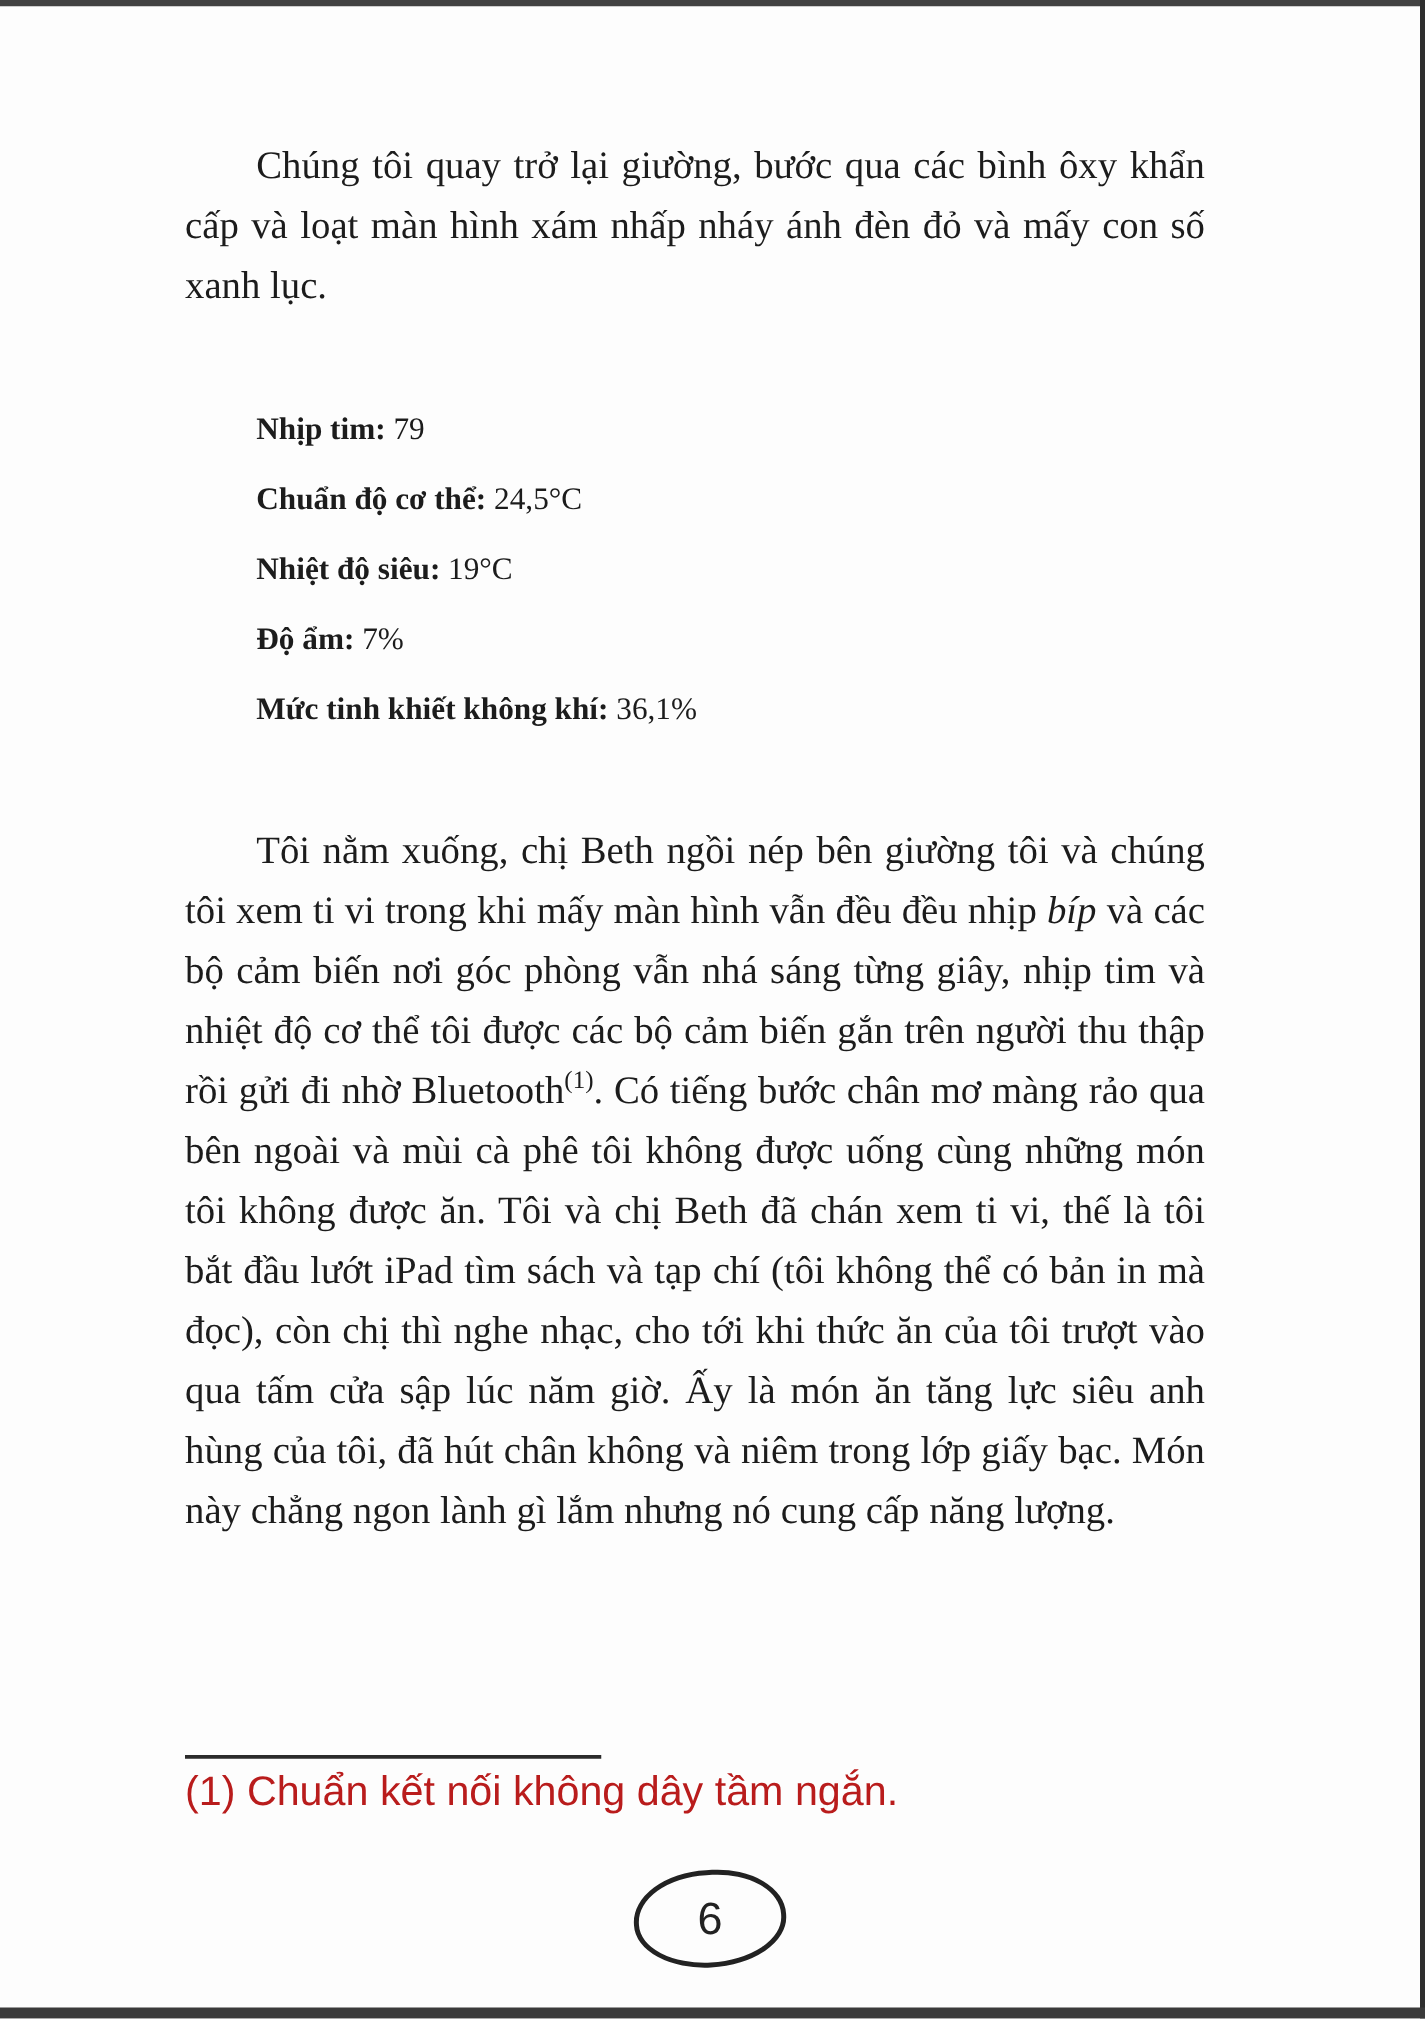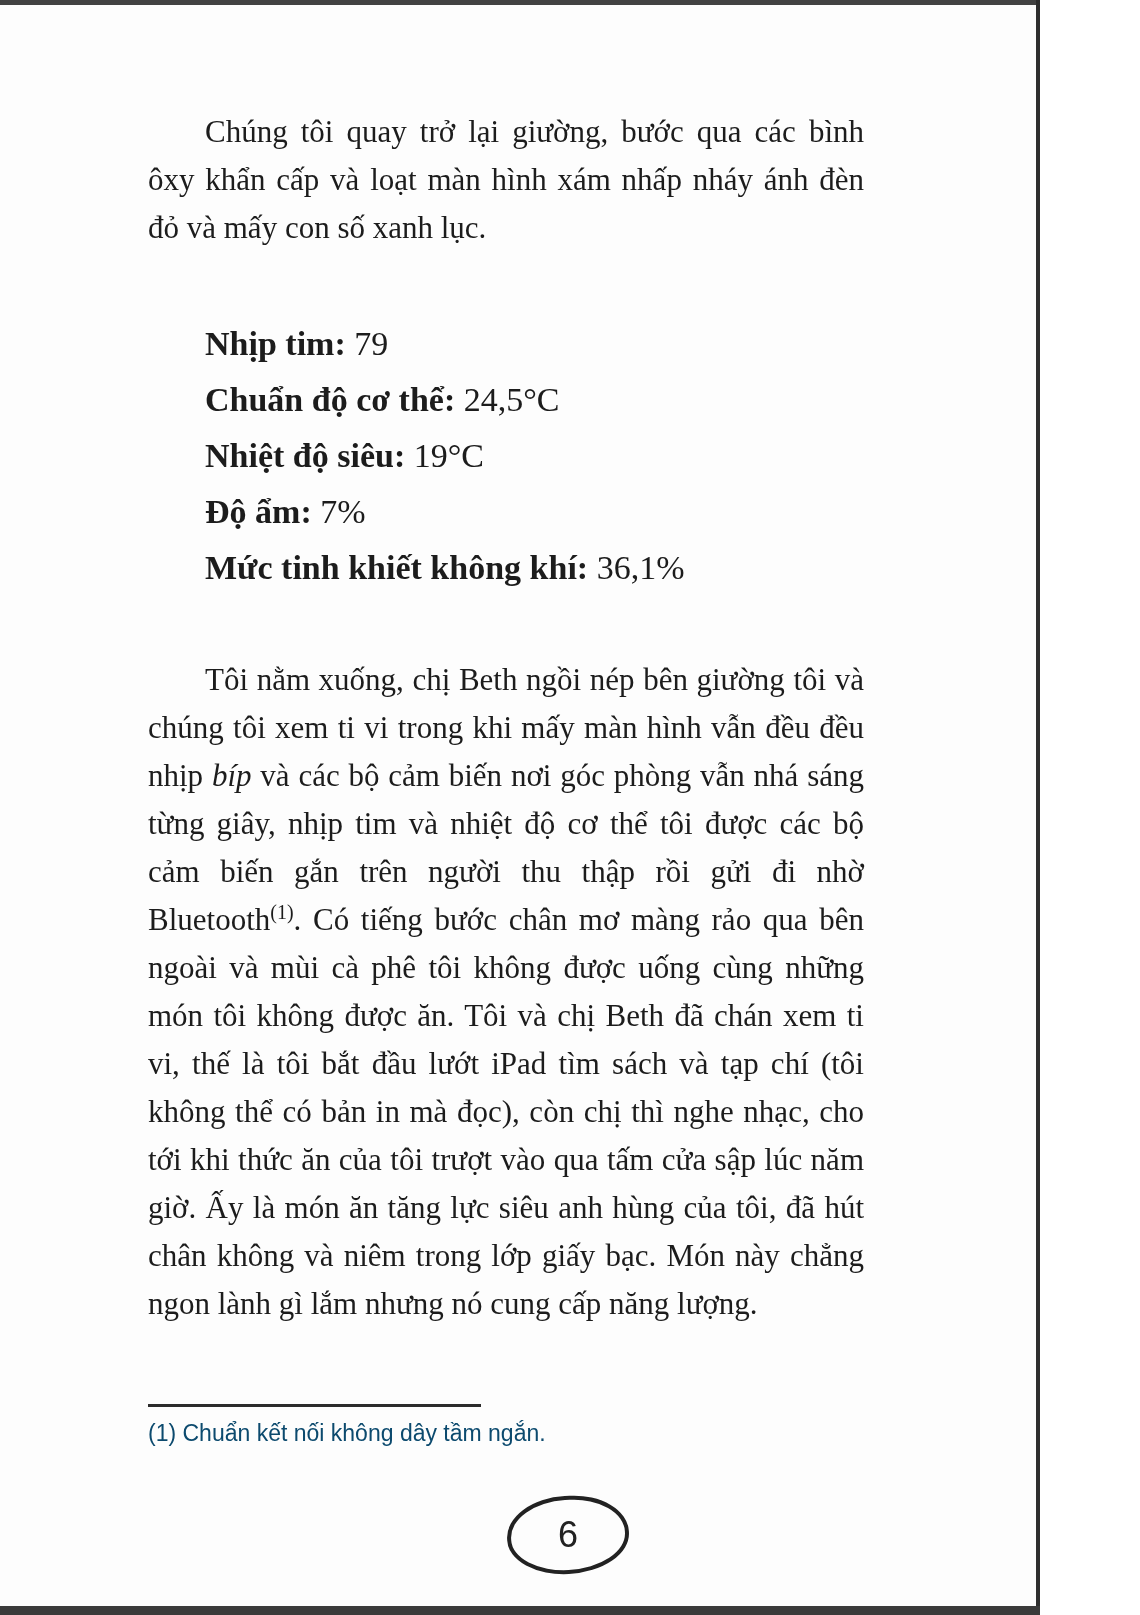--- a/index.html
+++ b/index.html
@@ -2,21 +2,21 @@
 <html><head>
 <meta charset="utf-8">
 <style>
   html, body {
     margin: 0;
     padding: 0;
     background: #ffffff;
   }
   .page {
     position: relative;
-    width: 1040px;
+    width: 1140px;
     height: 1615px;
     background: #fdfdfd;
     overflow: hidden;
     font-family: "Liberation Serif", "DejaVu Serif", serif;
     color: #1c1c1c;
   }
   .scan-edge-top {
     position: absolute;
     top: 0; left: 0; right: 0;
     height: 5px;
@@ -39,21 +39,21 @@
   }
   p.body-par {
     margin: 0;
     font-size: 31px;
     line-height: 48px;
     text-align: justify;
     text-indent: 57px;
   }
   .vitals {
     margin: 64px 0 60px 57px;
-    font-size: 34px;
+    font-size: 25px;
     line-height: 56px;
   }
   .vital-row .vital-label {
     font-weight: 700;
   }
   .vital-row .vital-sep {
     font-weight: 700;
   }
   .italic-word { font-style: italic; font-family: Liberation Serif, serif; }
   .footnote-marker {
@@ -69,23 +69,23 @@
   }
   .footnote-rule {
     width: 333px;
     height: 0;
     border: none;
     border-top: 3px solid #2b2b2b;
     margin: 0 0 10px 0;
   }
   .footnote-text {
     font-family: "Liberation Sans", "DejaVu Sans", sans-serif;
-    font-size: 23px;
+    font-size: 33px;
     line-height: 32px;
-    color: #0c4a6e;
+    color: #b91c1c;
   }
   .page-number-oval {
     position: absolute;
     left: 507px;
     top: 1496px;
     width: 122px;
     height: 78px;
     border: 4px solid #222222;
     border-radius: 50% 48% 52% 50% / 52% 50% 50% 48%;
     transform: rotate(-3deg);

